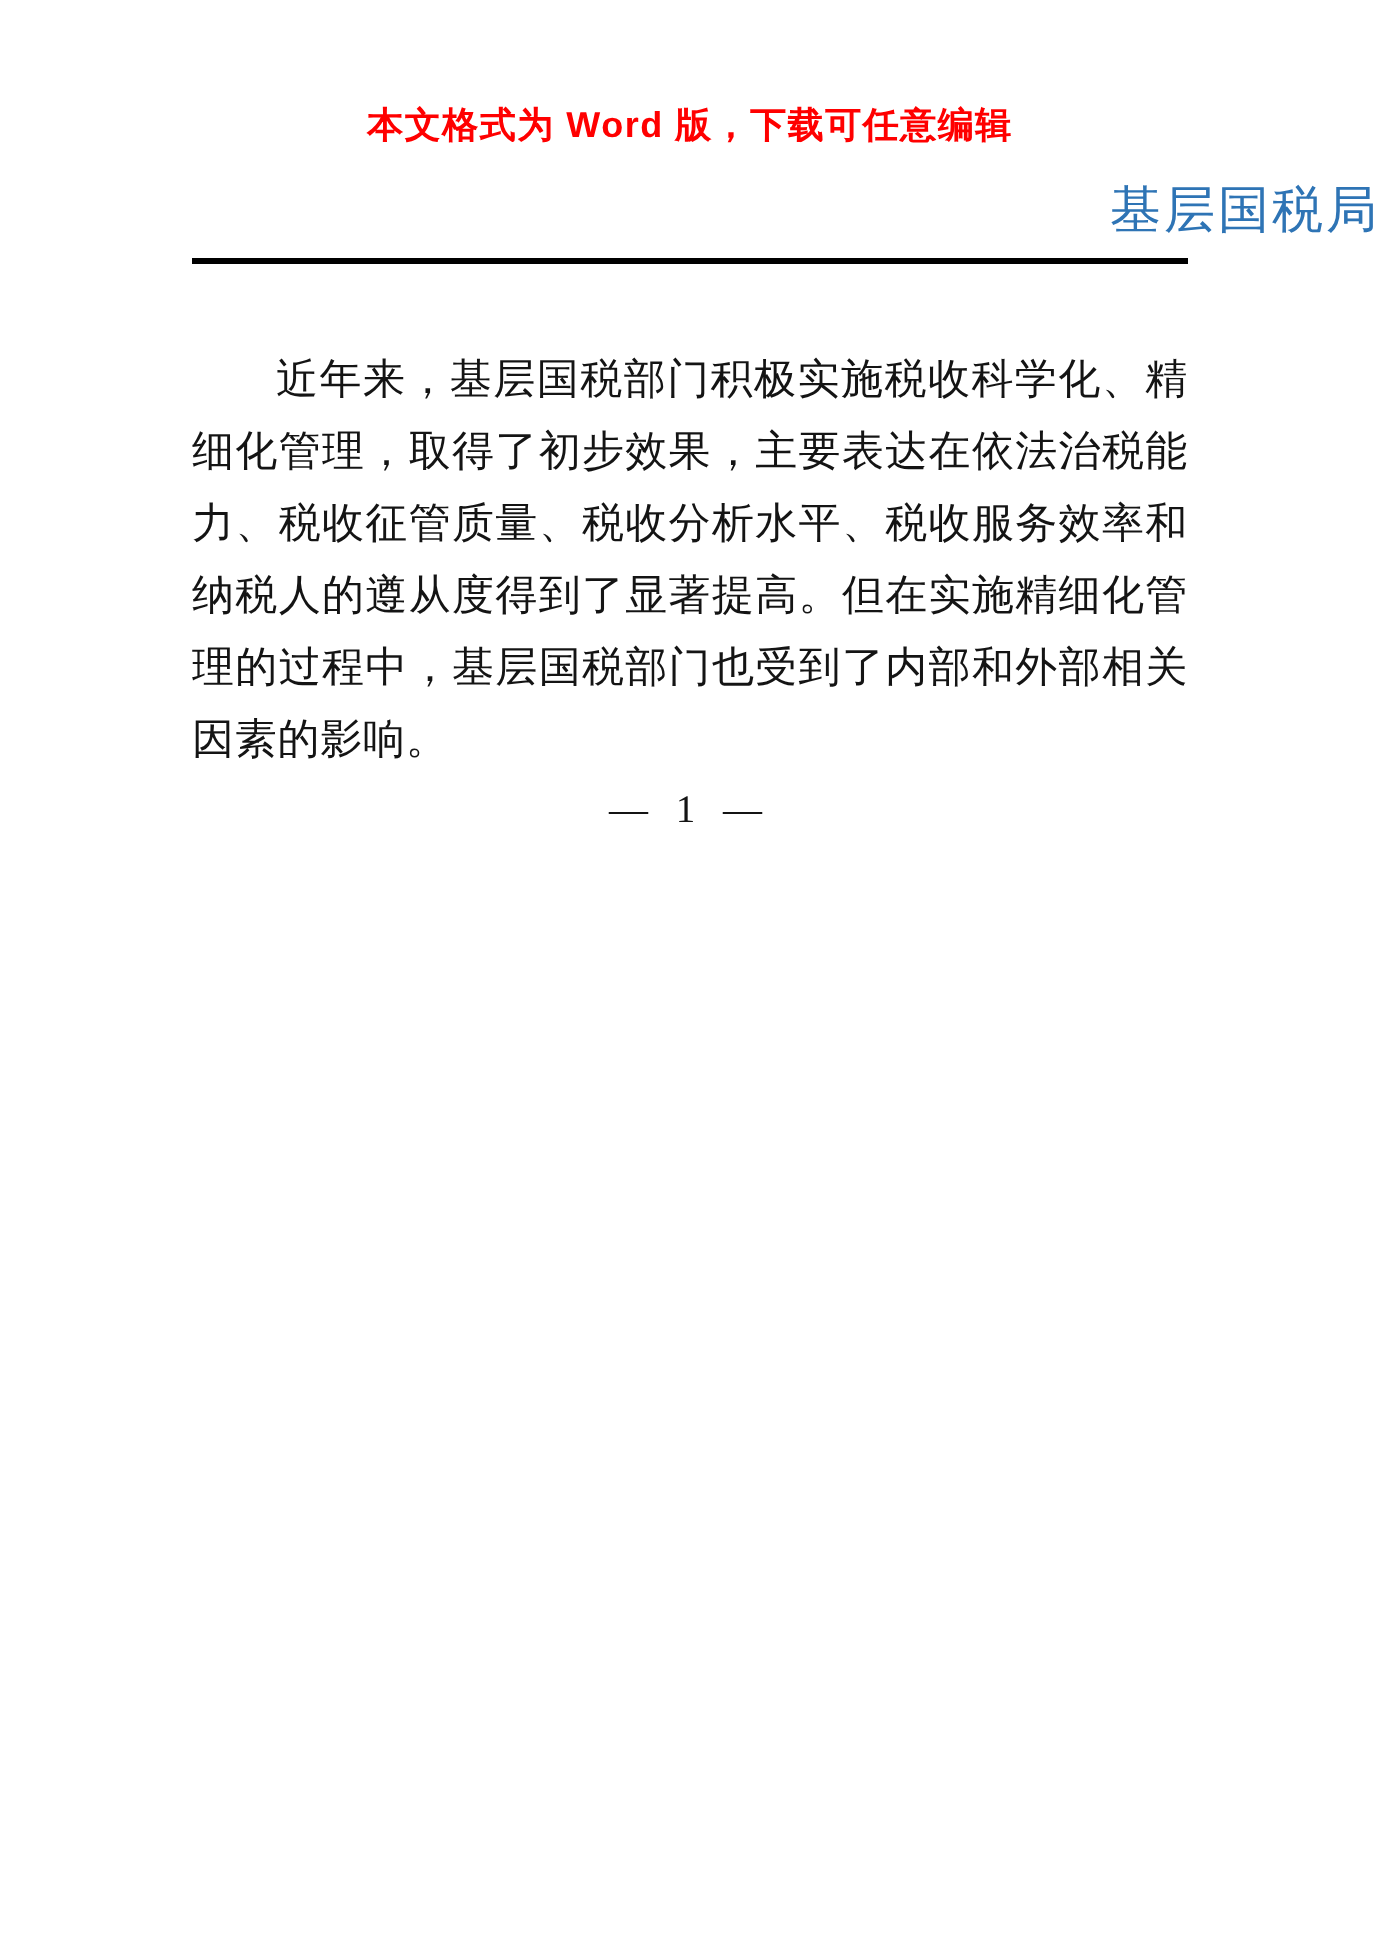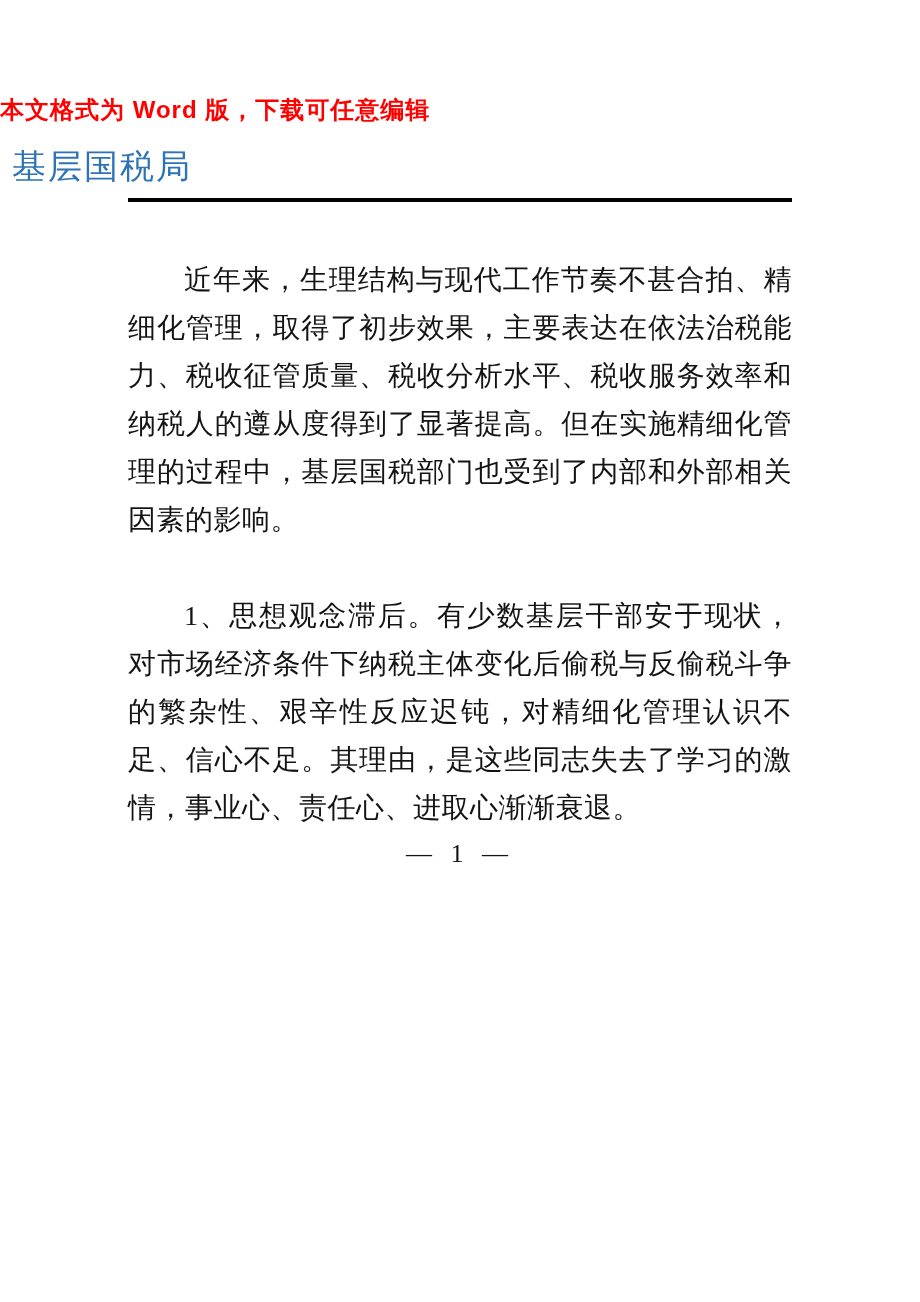--- a/index.html
+++ b/index.html
@@ -17,32 +17,32 @@
   .page {
     position: relative;
     width: 920px;
     height: 1302px;
     margin: 0;
     background: #ffffff;
     overflow: hidden;
     font-family: "Liberation Serif", "DejaVu Serif", serif;
   }
   .notice {
-    padding-top: 92px;
-    text-align: left;
+    padding-top: 66px;
+    text-align: center;
     font-family: "Liberation Sans", "DejaVu Sans", sans-serif;
     font-weight: bold;
     font-size: 24px;
     line-height: 36px;
     letter-spacing: 1px;
     color: var(--notice-red);
   }
   .doc-title {
-    margin: 16px 0 0 12px;
-    text-align: left;
+    margin: 16px 0 0 0;
+    text-align: right;
     font-family: "Liberation Serif", "DejaVu Serif", serif;
     font-weight: normal;
     font-size: 34px;
     line-height: 46px;
     letter-spacing: 2px;
     color: var(--title-blue);
   }
   .rule {
     height: 4px;
     margin: 8px 128px 0 128px;
@@ -75,18 +75,17 @@
 <body>
 
 <div class="page">
   <div class="notice">本文格式为 Word 版，下载可任意编辑</div>
 
   <h1 class="doc-title">基层国税局</h1>
 
   <div class="rule"></div>
 
   <div class="body-area" id="paragraphs">
-      <p class="body">近年来，生理结构与现代工作节奏不甚合拍、精细化管理，取得了初步效果，主要表达在依法治税能力、税收征管质量、税收分析水平、税收服务效率和纳税人的遵从度得到了显著提高。但在实施精细化管理的过程中，基层国税部门也受到了内部和外部相关因素的影响。</p>
-      <p class="body">1、思想观念滞后。有少数基层干部安于现状，对市场经济条件下纳税主体变化后偷税与反偷税斗争的繁杂性、艰辛性反应迟钝，对精细化管理认识不足、信心不足。其理由，是这些同志失去了学习的激情，事业心、责任心、进取心渐渐衰退。</p>
+      <p class="body">近年来，基层国税部门积极实施税收科学化、精细化管理，取得了初步效果，主要表达在依法治税能力、税收征管质量、税收分析水平、税收服务效率和纳税人的遵从度得到了显著提高。但在实施精细化管理的过程中，基层国税部门也受到了内部和外部相关因素的影响。</p>
     </div>
 
   <div class="page-footer">— 1 —</div>
 </div>
 
 </body></html>

